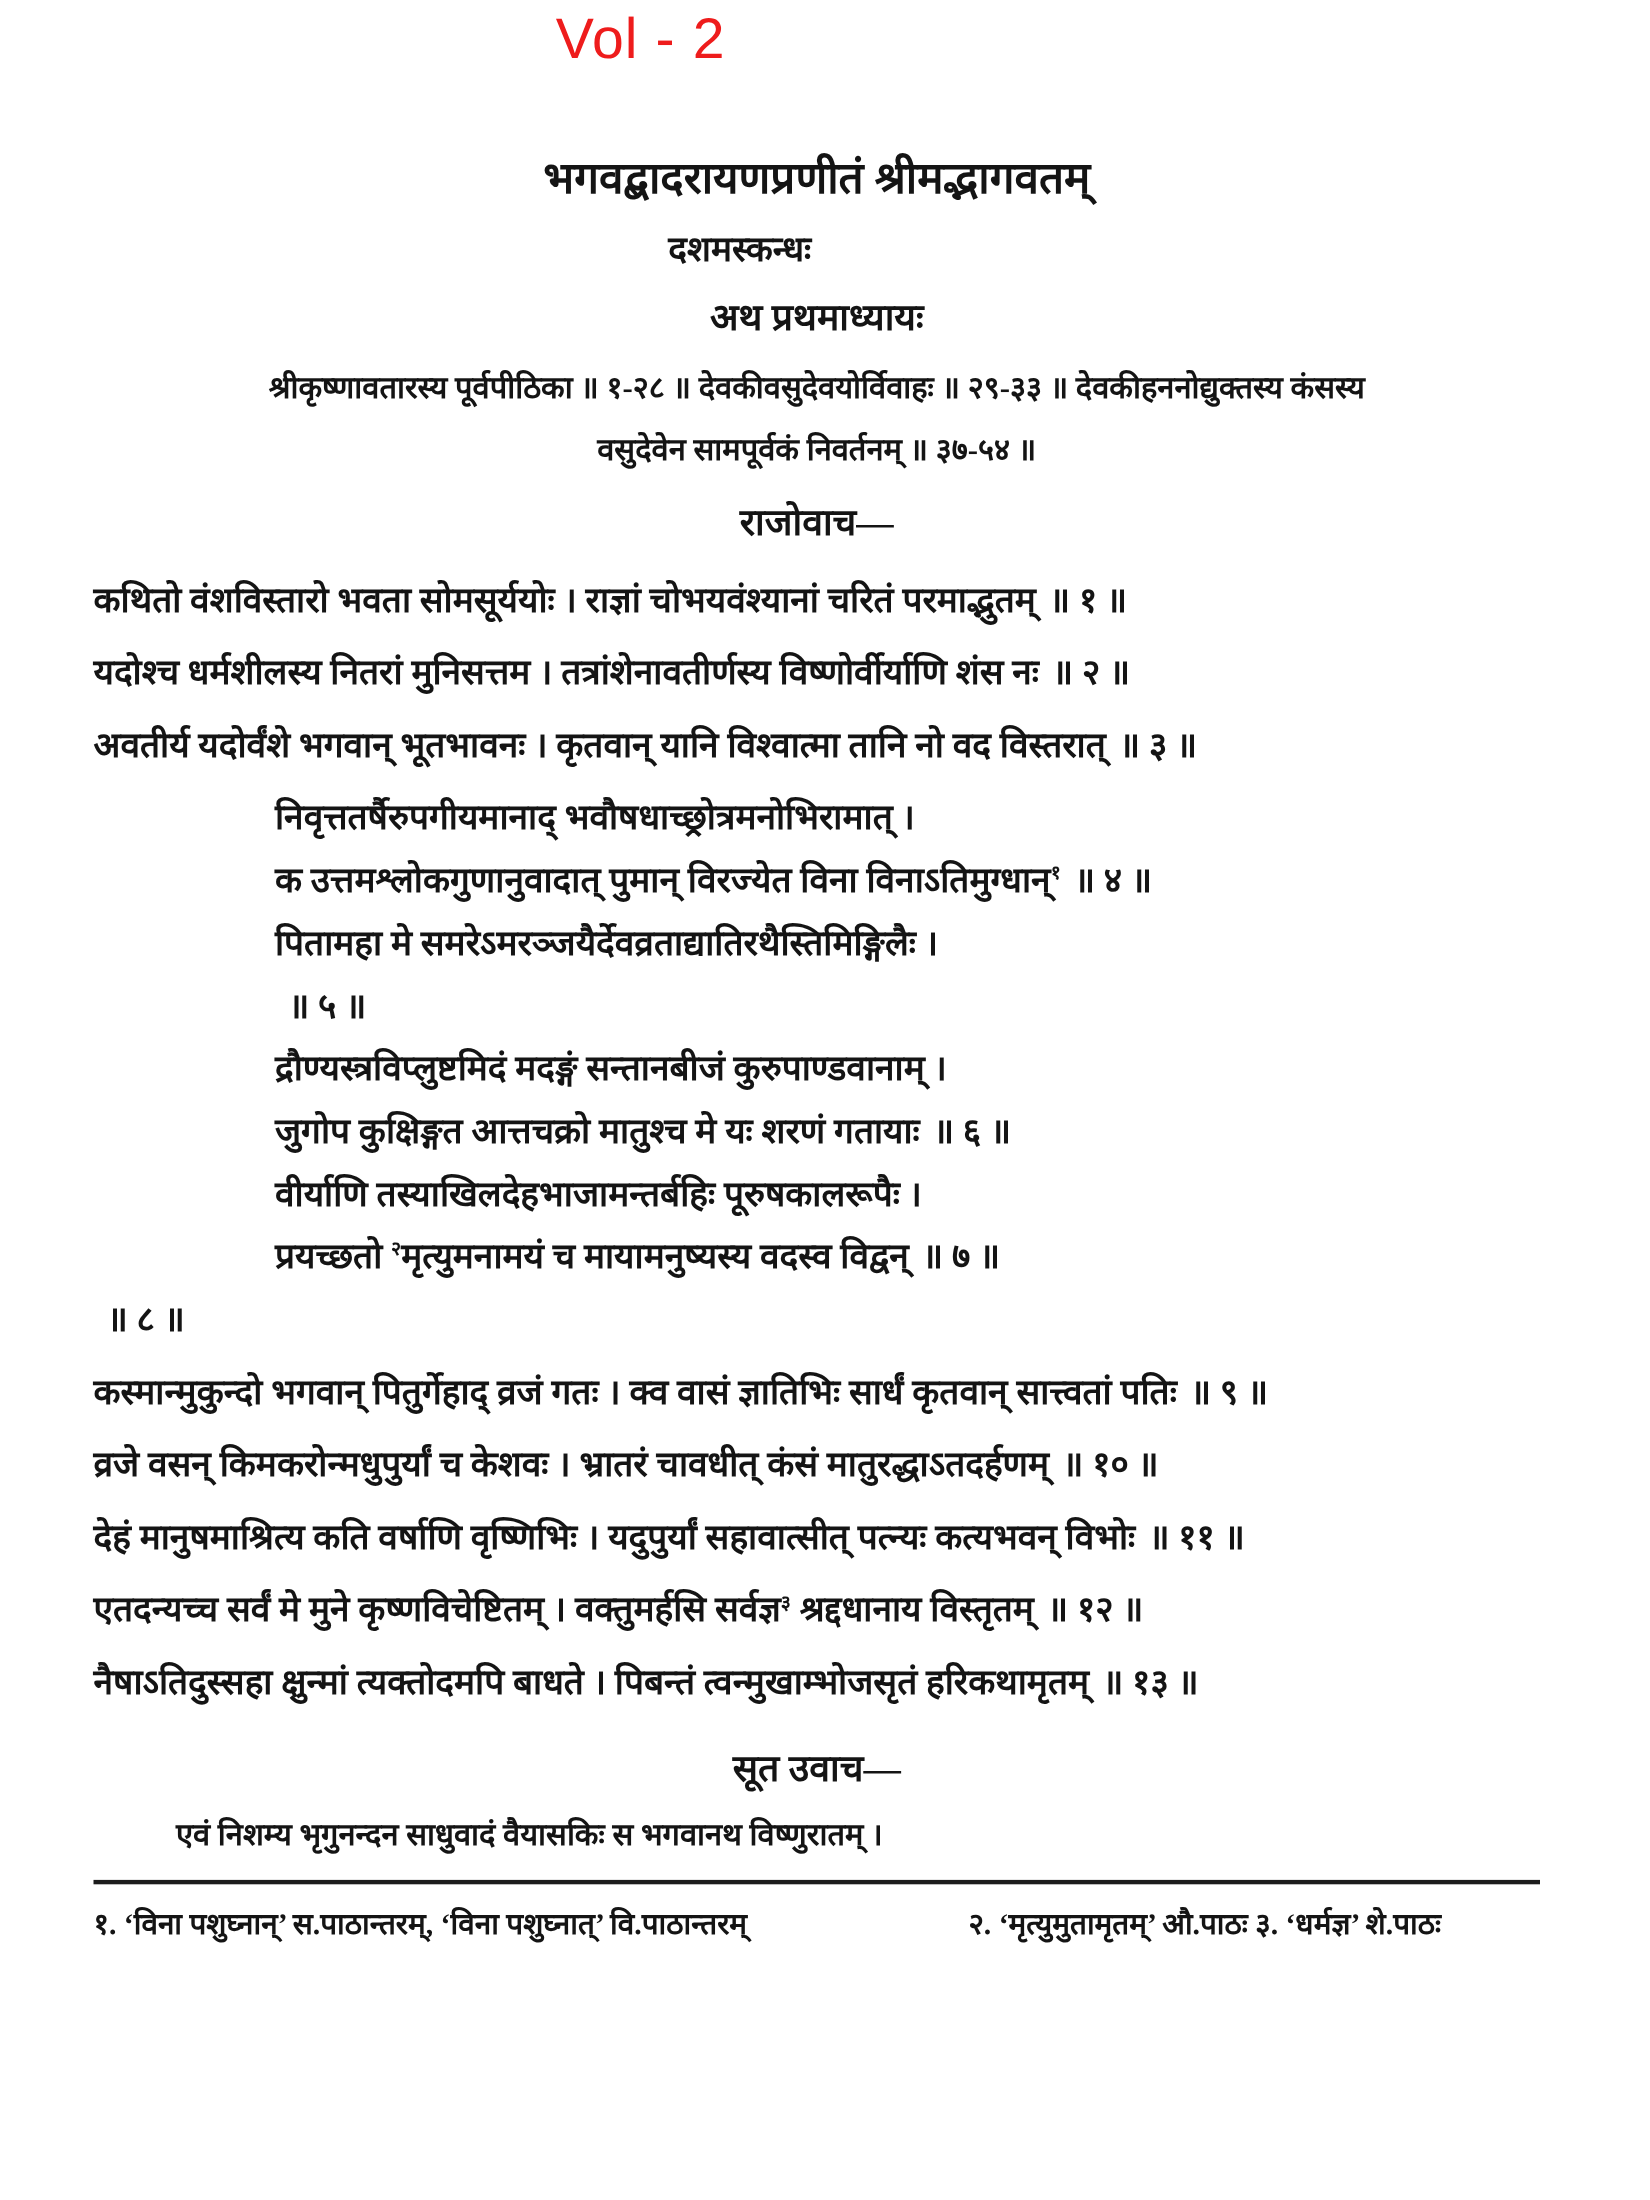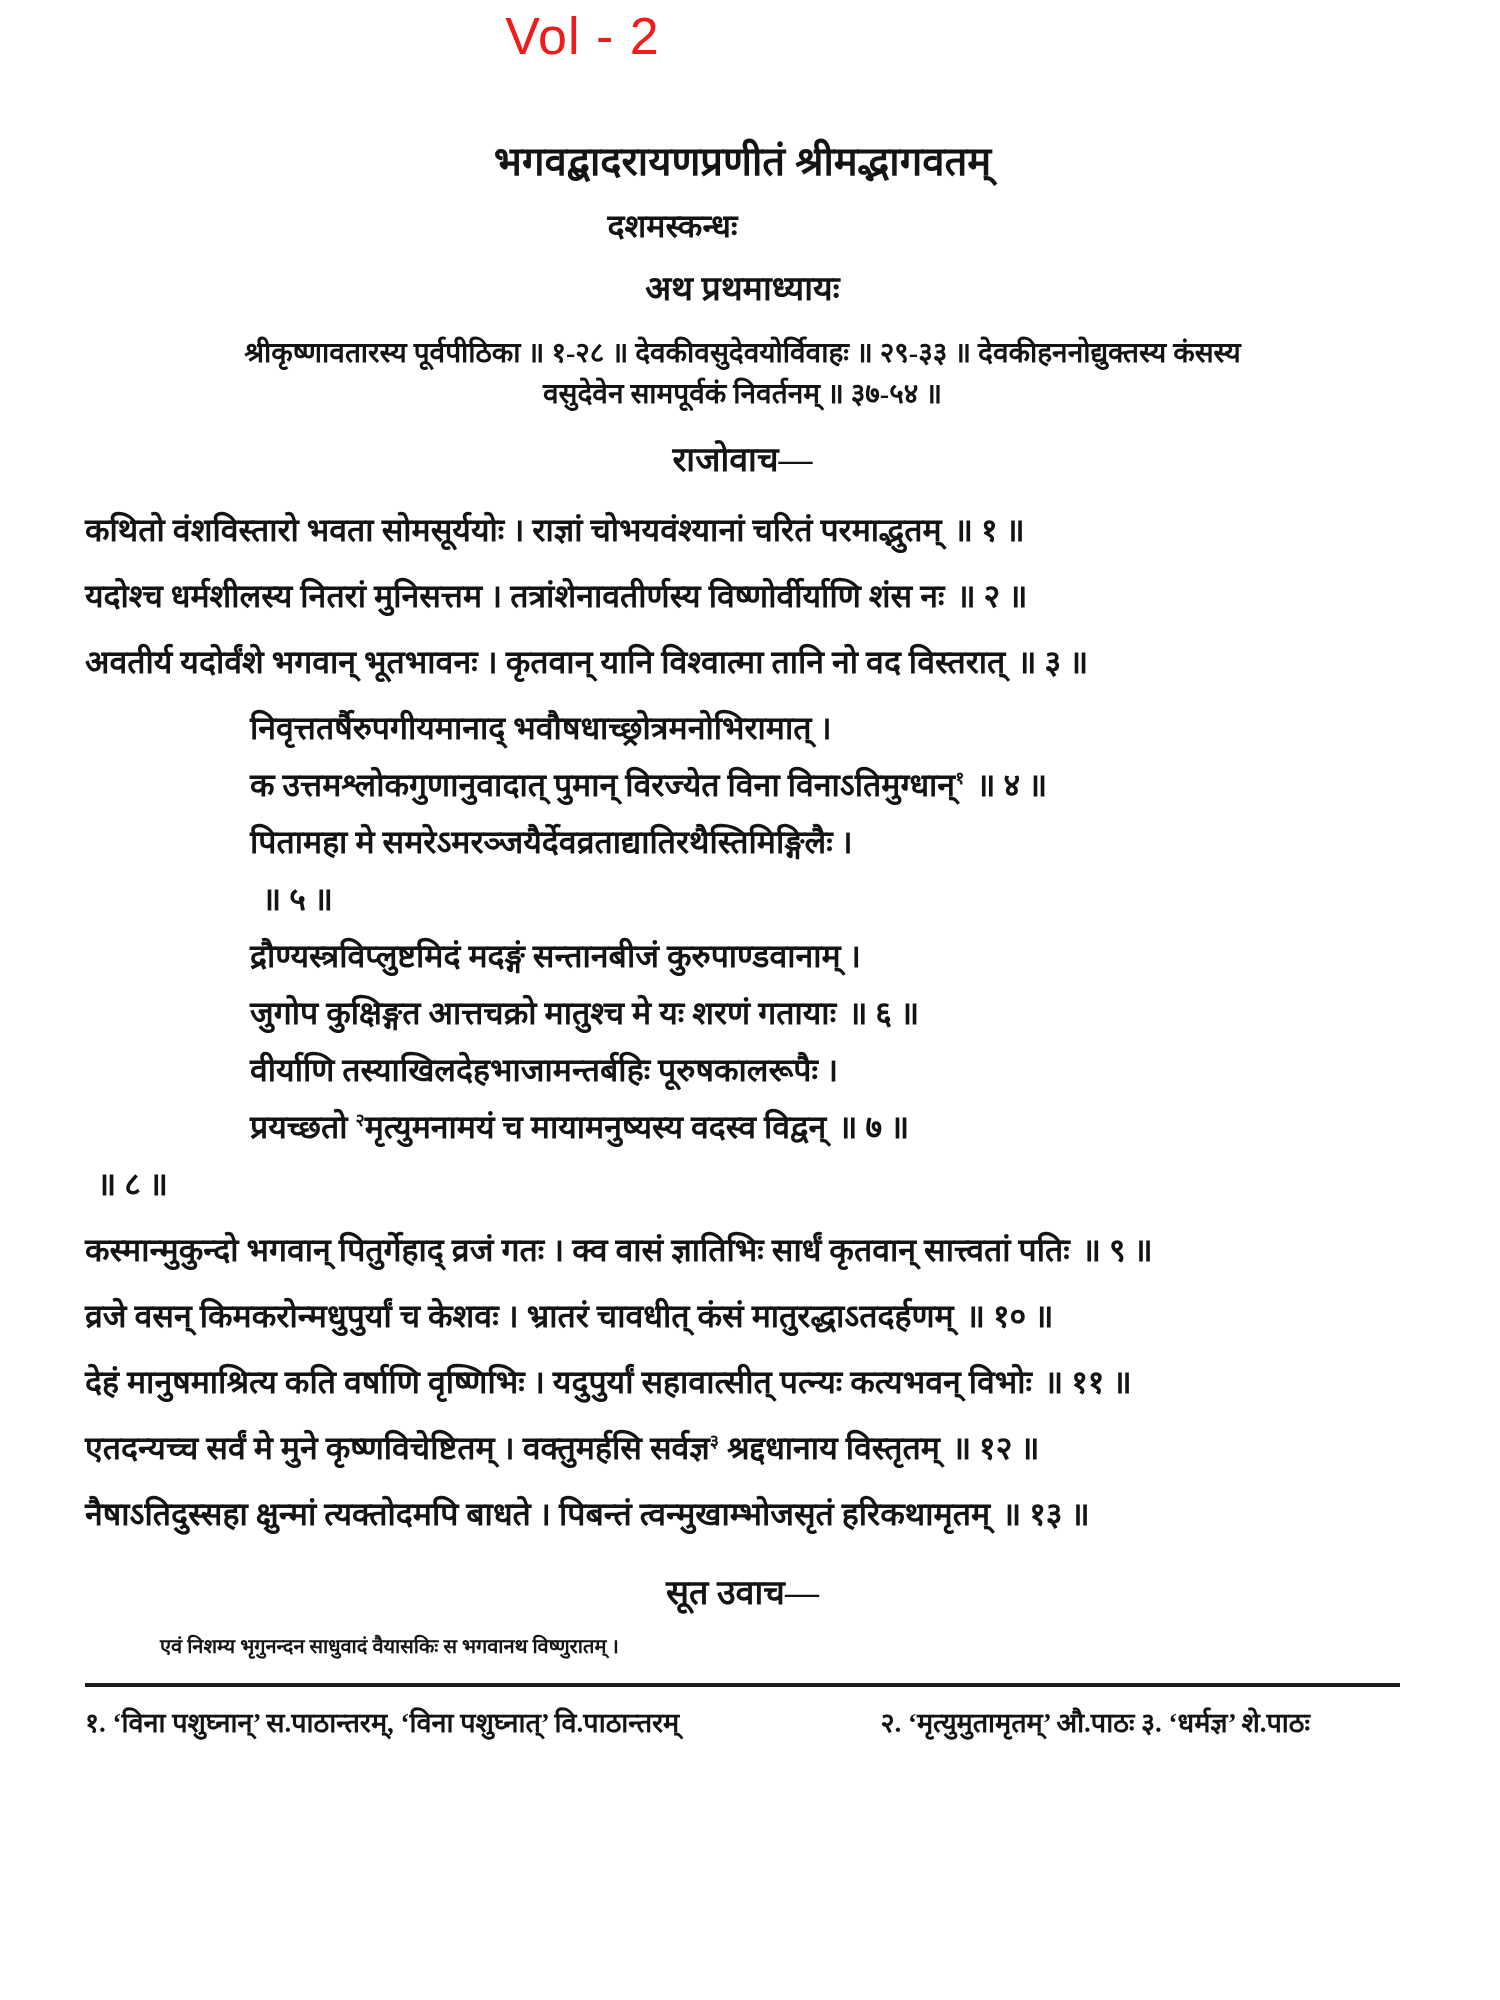--- a/index.html
+++ b/index.html
@@ -43,21 +43,21 @@
   .chapter {
     margin-top: 18px;
     font-size: 34px;
     font-weight: 700;
   }
   .summary {
     margin-top: 22px;
     font-size: 28px;
     font-weight: 700;
   }
-  .summary2 { margin-top: 3px; }
+  .summary2 { margin-top: 18px; }
   .speaker {
     font-size: 34px;
     font-weight: 700;
   }
   .speaker-raja { margin-top: 24px; }
   .speaker-suta { margin-top: 34px; }
   .verse-block { margin-top: 26px; }
   .vline {
     display: flex;
     align-items: baseline;
@@ -70,21 +70,21 @@
   .vline.indent { padding-left: 165px; margin-bottom: 14px; }
   .vline.group-start { margin-top: 8px; }
   .vline sup {
     font-size: 0.55em;
     vertical-align: super;
     line-height: 0;
   }
   .closing-line {
     margin-top: 18px;
     padding-left: 75px;
-    font-size: 20px;
+    font-size: 28px;
     font-weight: 700;
     white-space: nowrap;
   }
   .footnote-divider {
     margin-top: 24px;
     height: 4px;
     background: #1c1c1c;
     border: none;
   }
   .footnotes {

